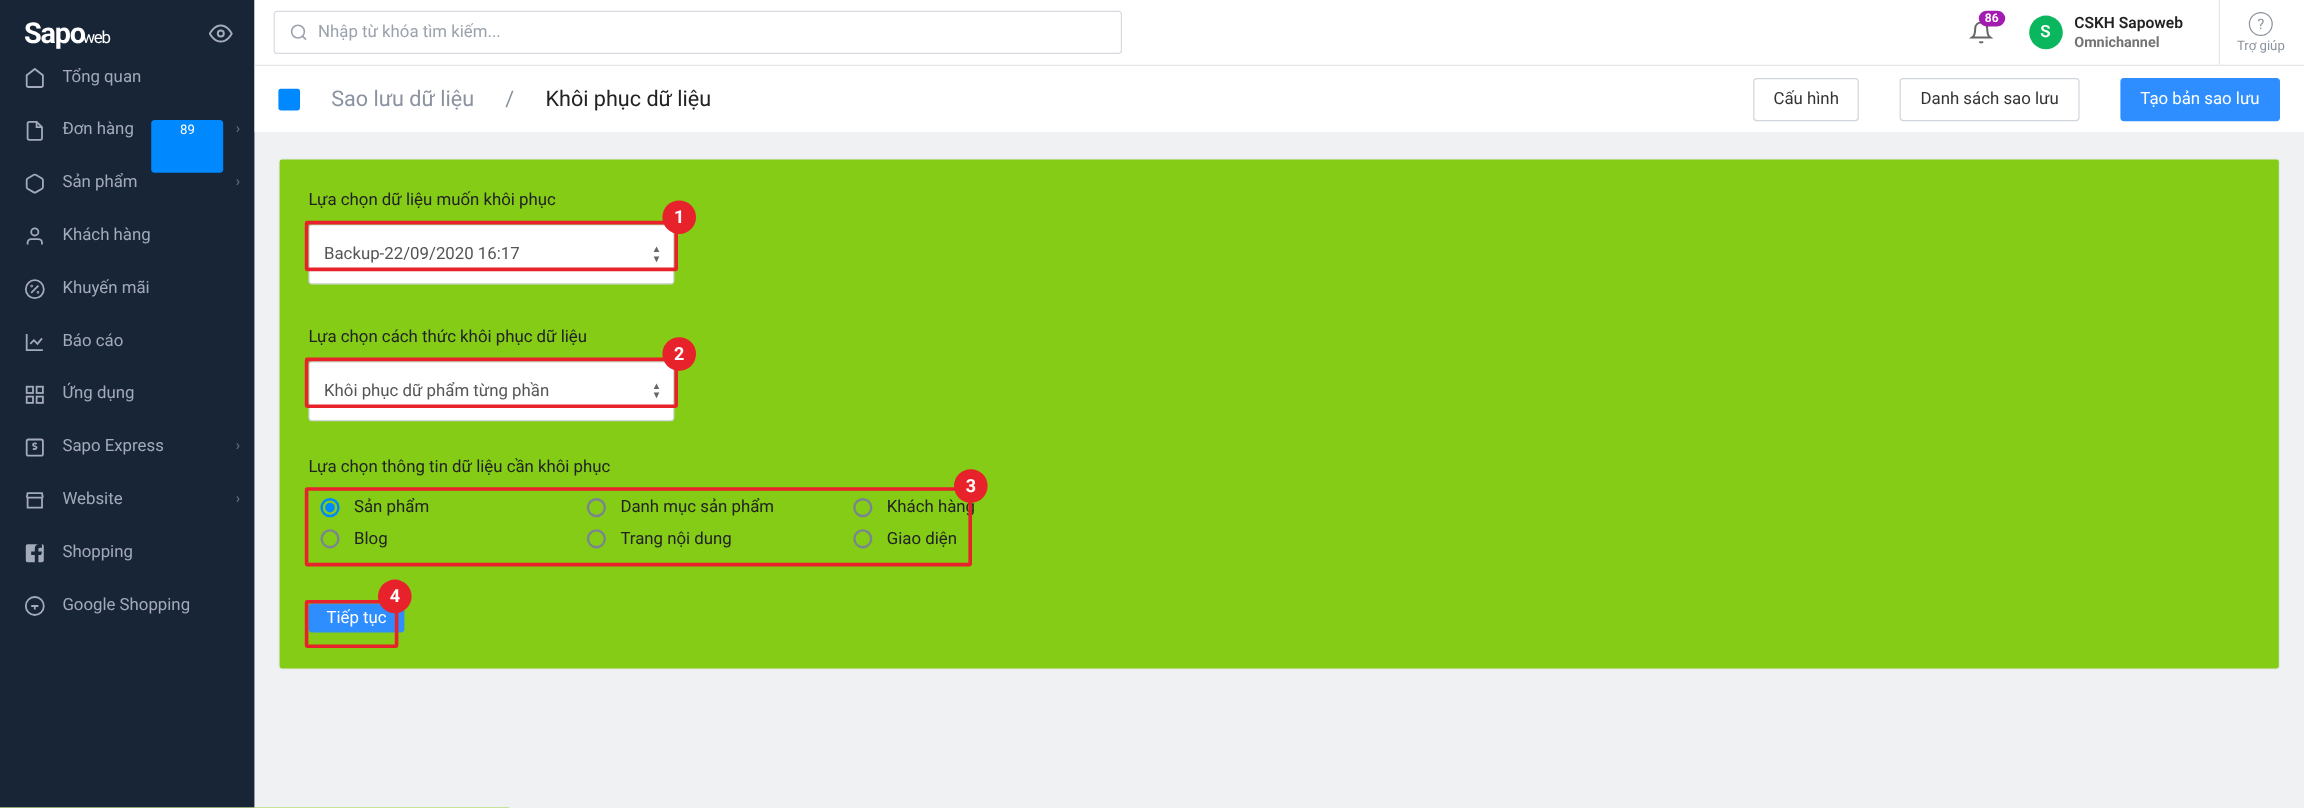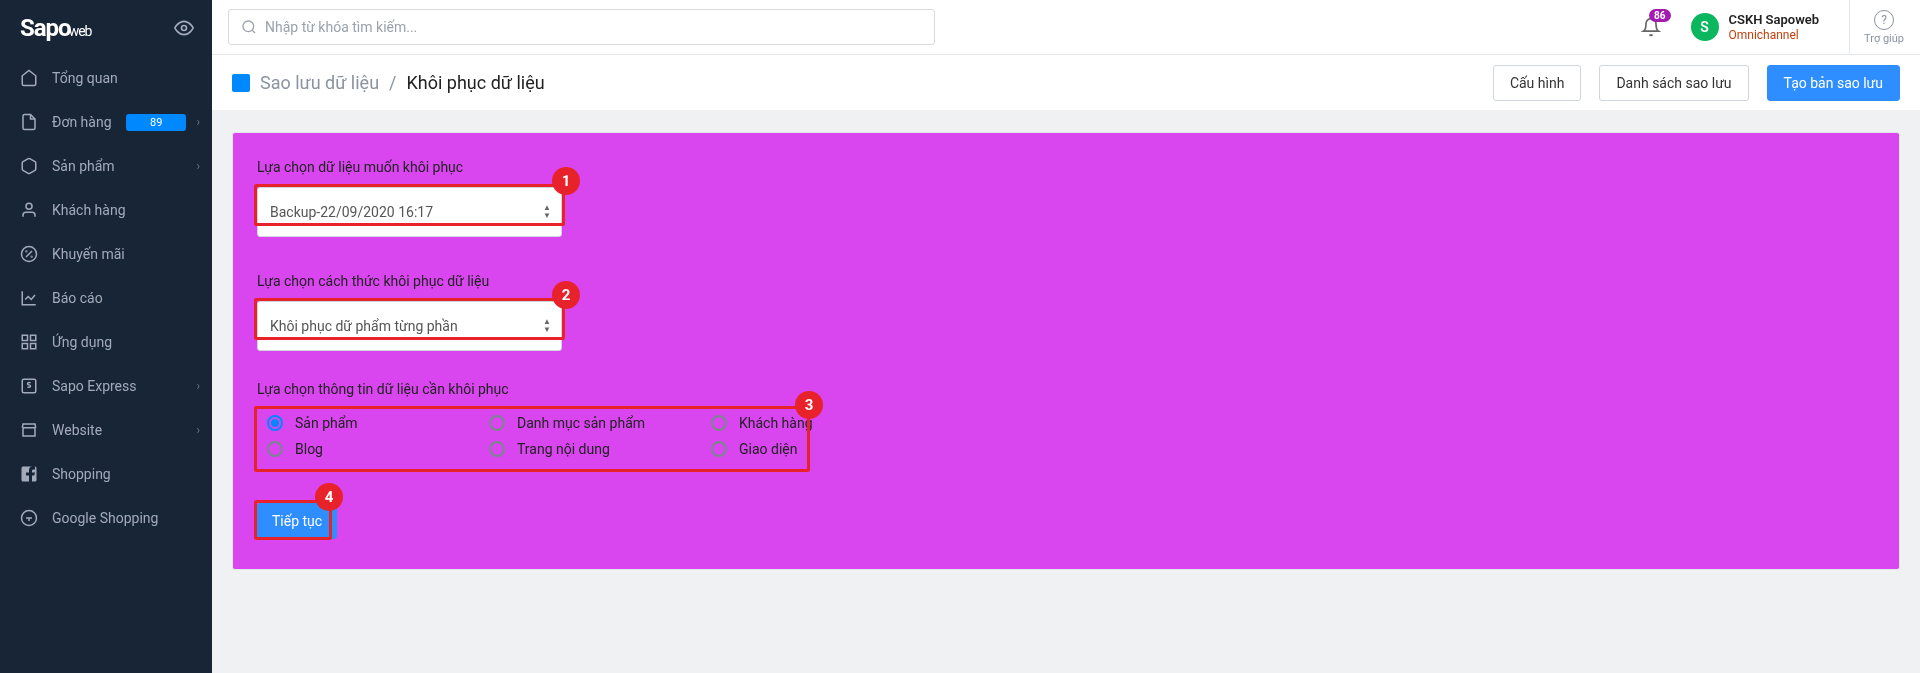--- a/index.html
+++ b/index.html
@@ -3,52 +3,52 @@
 <meta charset="utf-8">
 <style>
 *{margin:0;padding:0;box-sizing:border-box;font-family:-apple-system,BlinkMacSystemFont,"Segoe UI",Roboto,Arial,sans-serif}
 body{width:1920px;height:673px;overflow:hidden;background:#f0f1f2;display:flex}
 .sidebar{width:212px;background:#182537;height:100%;color:#a3abba;flex-shrink:0;display:flex;flex-direction:column}
 .logo-row{display:flex;align-items:center;justify-content:space-between;padding:14px 18px 14px 20px}
 .logo{font-size:24px;font-weight:700;color:#fff;letter-spacing:-1px}
 .logo .sub{font-size:14px;font-weight:400;margin-left:-2px}
 .eye-icon{color:#a3abba}
 .nav{flex:1;overflow-y:auto}
-.nav-item{display:flex;align-items:center;padding:0 12px 0 20px;height:44px;cursor:pointer;font-size:14px;color:#a3abba;position:relative}
+.nav-item{display:flex;padding:0 12px 0 20px;height:44px;cursor:pointer;font-size:14px;color:#a3abba;position:relative}
 .nav-item .ico{width:18px;height:18px;margin-right:14px;flex-shrink:0;display:flex;align-items:center;justify-content:center}
 .nav-item .txt{flex:1}
 .nav-item .badge{background:#0088ff;color:#fff;font-size:11px;padding:2px 24px;border-radius:3px;margin-right:10px}
 .nav-item .chev{color:#6b7585;font-size:12px}
 .main{flex:1;display:flex;flex-direction:column;height:100%;overflow:hidden}
 .topbar{height:54px;background:#fff;display:flex;align-items:center;padding:0 16px;gap:12px}
 .search-box{flex:1;max-width:944px;height:36px;border:1px solid #d7dbe0;border-radius:3px;display:flex;align-items:center;padding:0 12px;color:#9aa2ad}
 .search-box input{flex:1;border:none;outline:none;font-size:14px;margin-left:8px;color:#333}
 .search-box input::placeholder{color:#9aa2ad}
 .top-spacer{flex:1}
 .bell{position:relative;margin-right:18px}
 .bell .nb{position:absolute;top:-8px;right:-10px;background:#a21caf;color:#fff;font-size:10px;padding:1px 5px;border-radius:8px;font-weight:700}
 .account{display:flex;align-items:center;gap:10px;margin-right:18px}
 .avatar{width:28px;height:28px;border-radius:50%;background:#0bb75e;color:#fff;display:flex;align-items:center;justify-content:center;font-weight:600;font-size:14px}
 .acc-text{display:flex;flex-direction:column;line-height:1.2}
 .acc-name{font-size:13px;color:#222;font-weight:600}
-.acc-sub{font-size:12px;color:#c2410c;font-weight:400}
+.acc-sub{font-size:12px;color:#737373;font-weight:700}
 .help{display:flex;flex-direction:column;align-items:center;justify-content:center;border-left:1px solid #e5e8eb;padding-left:14px;height:54px;color:#8b93a0}
 .help .q{width:20px;height:20px;border:1.5px solid #8b93a0;border-radius:50%;display:flex;align-items:center;justify-content:center;font-size:12px}
 .help .lbl{font-size:11px;margin-top:2px}
-.breadcrumb-row{height:56px;background:#fff;border-top:1px solid #e5e8eb;display:flex;align-items:center;padding:0 20px;gap:10px}
+.breadcrumb-row{height:56px;background:#fff;border-top:1px solid #e5e8eb;display:flex;align-items:center;padding:0 20px;gap:26px}
 .bc-icon{width:18px;height:18px;background:#0088ff;border-radius:2px}
 .bc-link{color:#8b93a0;font-size:18px}
 .bc-sep{color:#8b93a0;font-size:18px}
 .bc-cur{color:#222;font-size:18px}
 .bc-spacer{flex:1}
 .btn{height:36px;padding:0 16px;border-radius:3px;font-size:14px;cursor:pointer;display:inline-flex;align-items:center;justify-content:center}
 .btn-outline{background:#fff;border:1px solid #d1d6dc;color:#333}
 .btn-primary{background:#2e8eff;border:1px solid #2e8eff;color:#fff}
 .content{flex:1;padding:22px 20px;overflow:auto}
-.card{background:#d946ef;border:1px solid #e5e8eb;border-radius:3px;padding:26px 24px 30px}
+.card{background:#84cc16;border:1px solid #e5e8eb;border-radius:3px;padding:26px 24px 30px}
 .field-label{font-size:14px;color:#222;margin-bottom:12px}
 .select-wrap{position:relative;width:305px}
 .sel-box{height:50px;border:1px solid #d1d6dc;border-radius:3px;padding:0 32px 0 12px;display:flex;align-items:center;font-size:14px;color:#555;background:#fff;position:relative}
 .upd{position:absolute;right:10px;top:50%;transform:translateY(-50%);display:flex;flex-direction:column;gap:1px;font-size:8px;color:#666;line-height:1}
 .red-border{border:3px solid #e8222a;border-radius:2px;position:absolute;pointer-events:none}
 .anno-circle{position:absolute;width:28px;height:28px;border-radius:50%;background:#e8222a;color:#fff;display:flex;align-items:center;justify-content:center;font-weight:700;font-size:15px;z-index:10}
 .block{position:relative;margin-bottom:30px}
 .radio-grid{display:grid;grid-template-columns:222px 222px 222px;row-gap:10px;padding:6px 10px}
 .radio-row{display:flex;align-items:center;gap:12px;font-size:14px;color:#222}
 .radio{width:16px;height:16px;border:2px solid #7b8491;border-radius:50%;display:flex;align-items:center;justify-content:center;flex-shrink:0}
@@ -274,20 +274,20 @@
                 <span class="radio"></span>
                 <span>Giao diện</span>
               </label>
           </div>
           <div class="red-border" style="left:-3px;top:-3px;width:556px;height:66px"></div>
           <div class="anno-circle" style="left:538px;top:-18px">3</div>
         </div>
       </div>
 
       <div class="cont-btn" style="margin-top:40px">
-        <button class="btn btn-primary" style="height:36px;padding:0 14px">Tiếp tục</button>
+        <button class="btn btn-primary" style="height:24px;padding:0 14px">Tiếp tục</button>
         <div class="red-border" style="left:-3px;top:-3px;width:78px;height:40px"></div>
         <div class="anno-circle" style="left:58px;top:-20px">4</div>
       </div>
 
     </div>
   </div>
 </div>
 
 </body></html>

